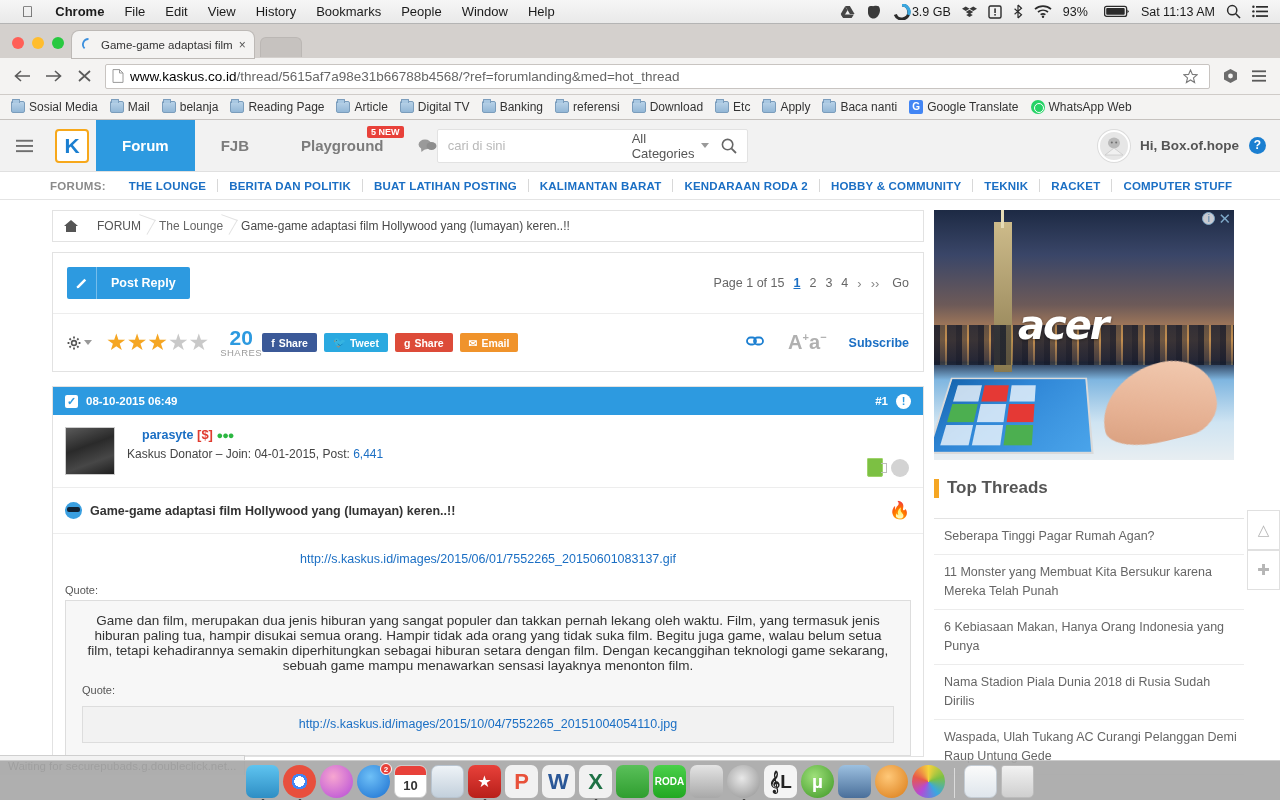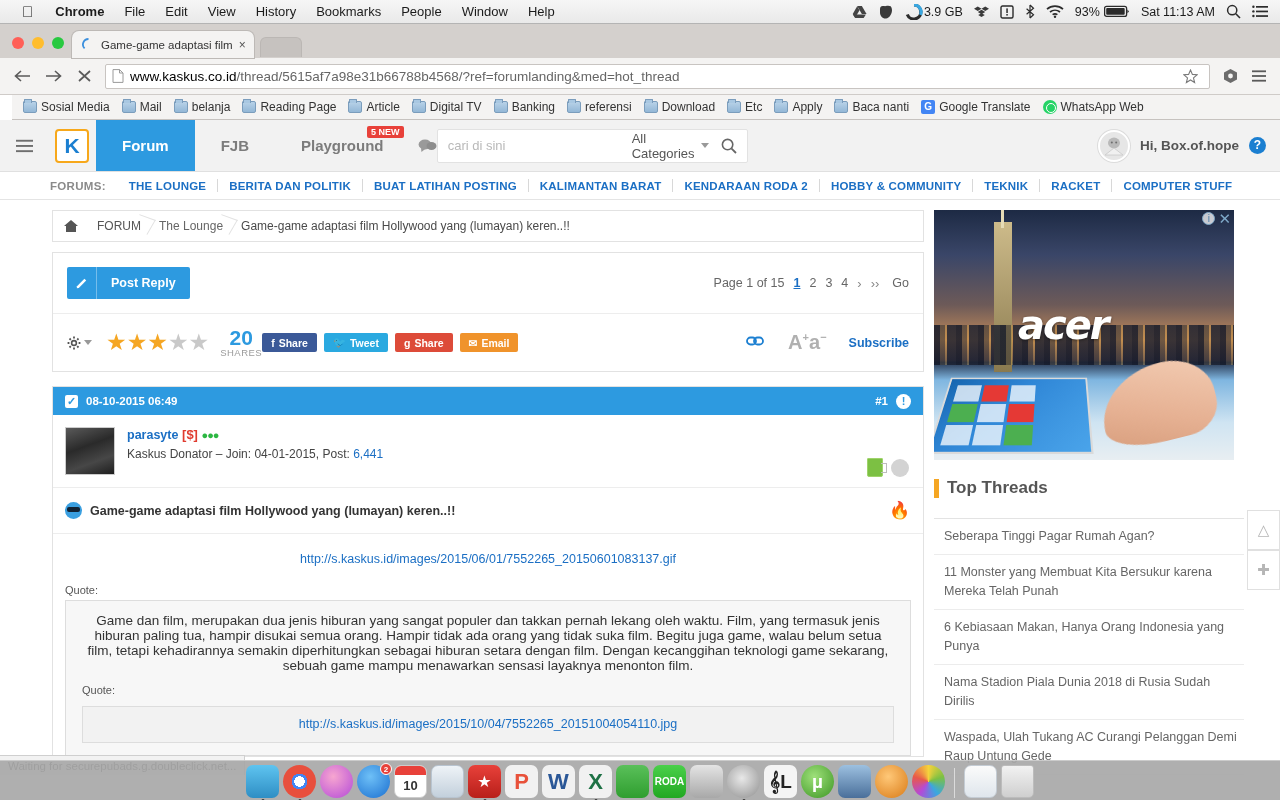--- a/index.html
+++ b/index.html
@@ -104,21 +104,20 @@
   
   #bookmarks {
     height: 25px;
     background: #f4f3f2;
     border-bottom: 1px solid #c6c2bf;
     display: flex;
     align-items: center;
     padding: 0 6px;
     gap: 2px;
     overflow: hidden;
-    margin-left: 12px;
   }
   .bm {
     display: flex; align-items: center; gap: 4px;
     padding: 2px 5px; font-size: 12px; color: #333; white-space: nowrap;
   }
   .folder-ico {
     width: 14px; height: 12px; flex:0 0 14px;
     background: linear-gradient(to bottom, #b8d2e8 0%, #93b7d6 100%);
     border: 1px solid #7b9dbc; border-radius: 1px 2px 2px 2px;
     position: relative;
@@ -289,21 +288,21 @@
     width:15px;height:15px;border-radius:50%;background:#fff;color:#2d9ae0;
     font-size:11px;font-weight:bold;text-align:center;line-height:15px;
   }
   #post-user { display:flex; padding:12px; border-bottom:1px solid #ededed; position:relative;}
   #post-avatar {
     width:50px;height:48px;flex:0 0 50px;
     background: linear-gradient(160deg,#5a5a5a 0%, #2a2a2a 40%, #474747 70%, #1e1e1e 100%);
     border:1px solid #ccc;
   }
   #post-userinfo { padding-left:12px; }
-  .uname { color:#1b6fc4; font-weight:bold; font-size:12.5px; }
+  .uname { color:#1b6fc4; font-weight:bold; font-size:12.5px;margin-left:15px; }
   .udollar { color:#e03b2f; font-weight:bold; }
   .udots { color:#2cb742; letter-spacing:-1px; font-size:11px;}
   .umeta { color:#444; font-size:12px; margin-top:5px;}
   .umeta .post-n { color:#1b6fc4; }
   #post-user-right { position:absolute; right:14px; bottom:10px; display:flex; gap:8px; align-items:flex-end;}
   .beer { width:16px;height:19px;background:#7cc043;border:1px solid #9fd36b;border-radius:1px 1px 2px 2px; position:relative;}
   .beer::after{content:'';position:absolute;right:-5px;top:4px;width:5px;height:8px;border:1px solid #bdbdbd;border-left:none;}
   .smiley-gray{width:18px;height:18px;border-radius:50%;background:#d3d3d3;}
 
   #post-title-row {
@@ -472,21 +471,21 @@
     </span>
     <span>
       <svg class="icon-svg" width="18" height="13" viewBox="0 0 18 13">
           <path d="M1 4.2 A12 12 0 0 1 17 4.2" fill="none" stroke="#2b2b2b" stroke-width="1.7"></path>
           <path d="M4 7 A8 8 0 0 1 14 7" fill="none" stroke="#2b2b2b" stroke-width="1.7"></path>
           <path d="M6.6 9.6 A4.4 4.4 0 0 1 11.4 9.6" fill="none" stroke="#2b2b2b" stroke-width="1.7"></path>
           <circle cx="9" cy="11.8" r="1.2" fill="#2b2b2b"></circle>
         </svg>
     </span>
     <span class="mac-stat">
-      <span style="margin-right:4px">93%</span>
+      <span style="margin-right:16px">93%</span>
       <svg class="icon-svg" width="26" height="13" viewBox="0 0 26 13">
           <rect x="0.6" y="1.4" width="22" height="10" rx="2" fill="none" stroke="#2b2b2b" stroke-width="1.3"></rect>
           <rect x="2.2" y="3" width="18.5" height="6.8" rx="1" fill="#2b2b2b"></rect>
           <path d="M23.4 4.6 L25 6.4 L23.4 8.2 Z" fill="#2b2b2b"></path>
         </svg>
     </span>
     <span class="mac-stat">Sat 11:13 AM</span>
     <span>
       <svg class="icon-svg" width="15" height="15" viewBox="0 0 15 15">
           <circle cx="6.2" cy="6.2" r="4.6" fill="none" stroke="#2b2b2b" stroke-width="1.5"></circle>

